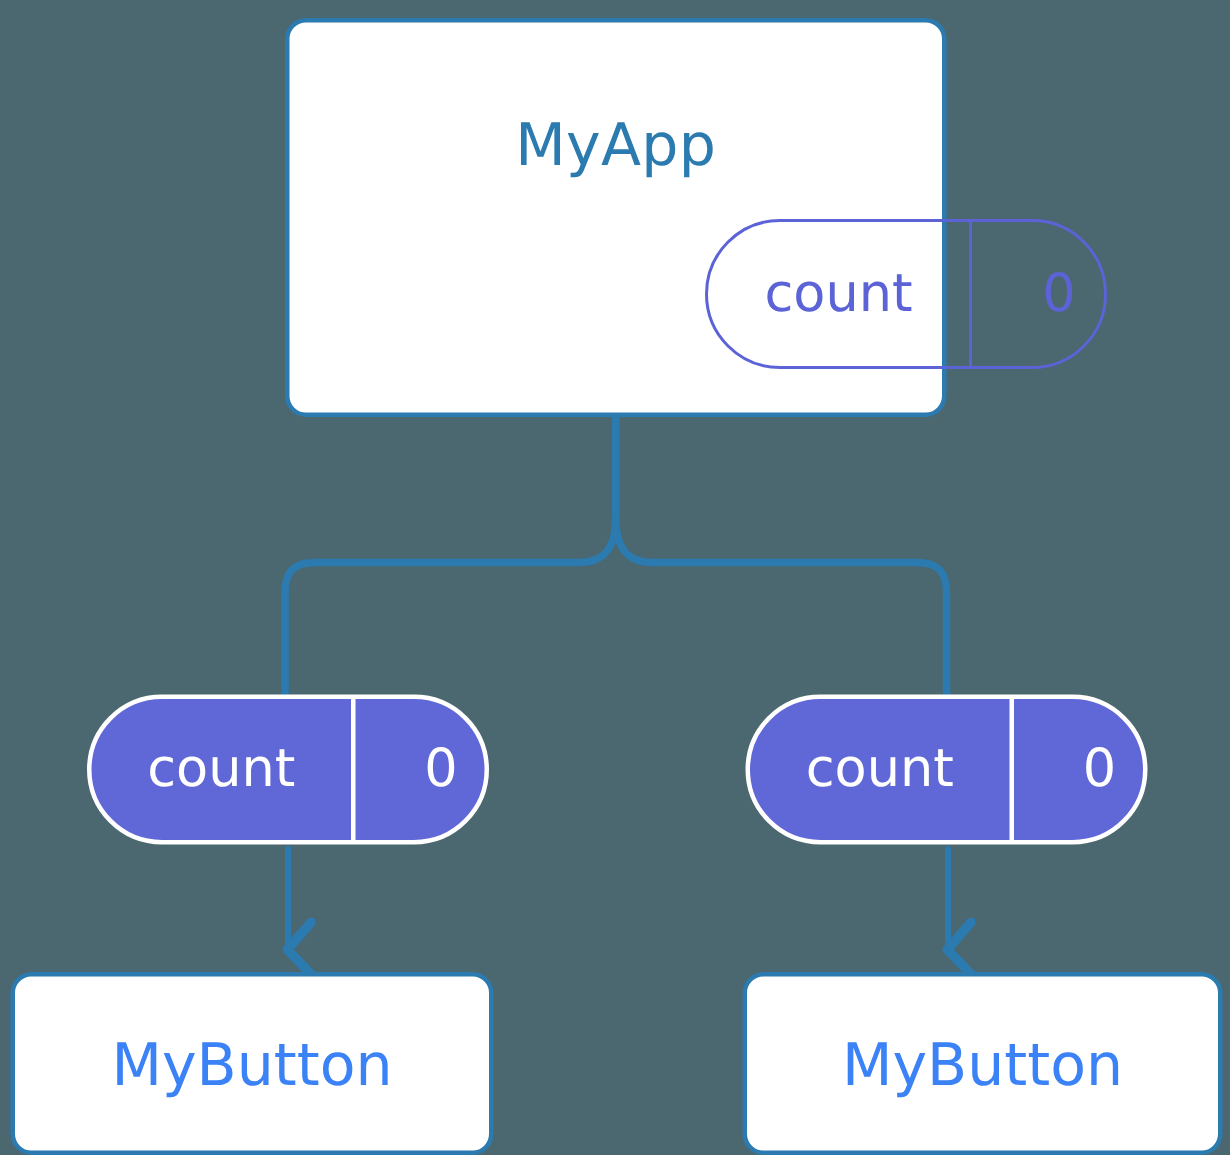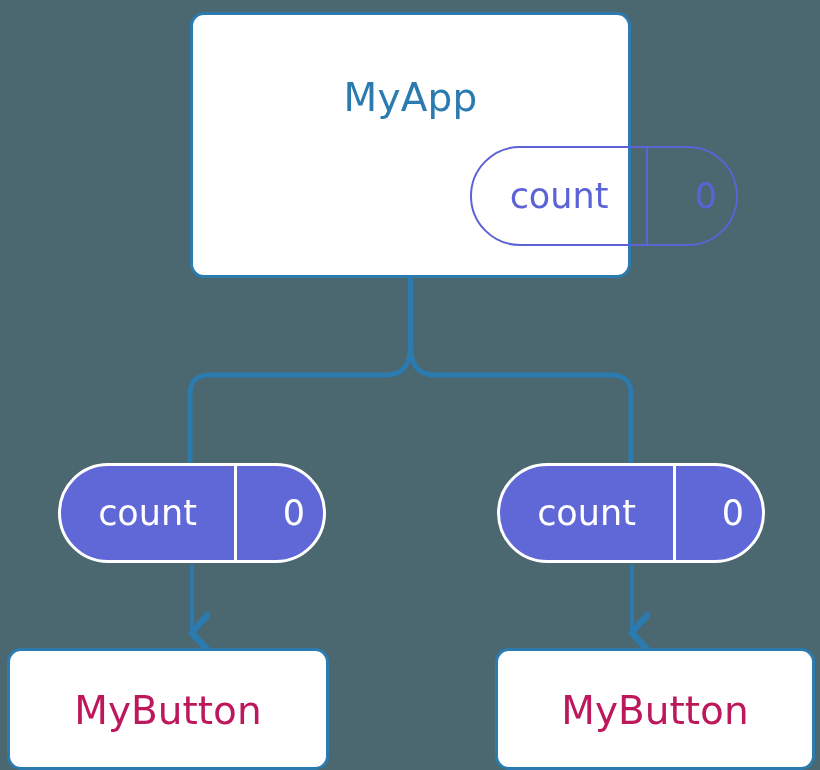--- a/index.html
+++ b/index.html
@@ -68,21 +68,21 @@
     top: 648px;
     width: 320px;
     height: 122px;
   }
   .btn-title {
     position: absolute;
     left: 0;
     right: 0;
     top: 40px;
     text-align: center;
-    color: #be185d;
+    color: #3b82f6;
     font-size: 39px;
     line-height: 1;
   }
 
   
   .pill {
     position: absolute;
     box-sizing: border-box;
     display: flex;
     align-items: stretch;

